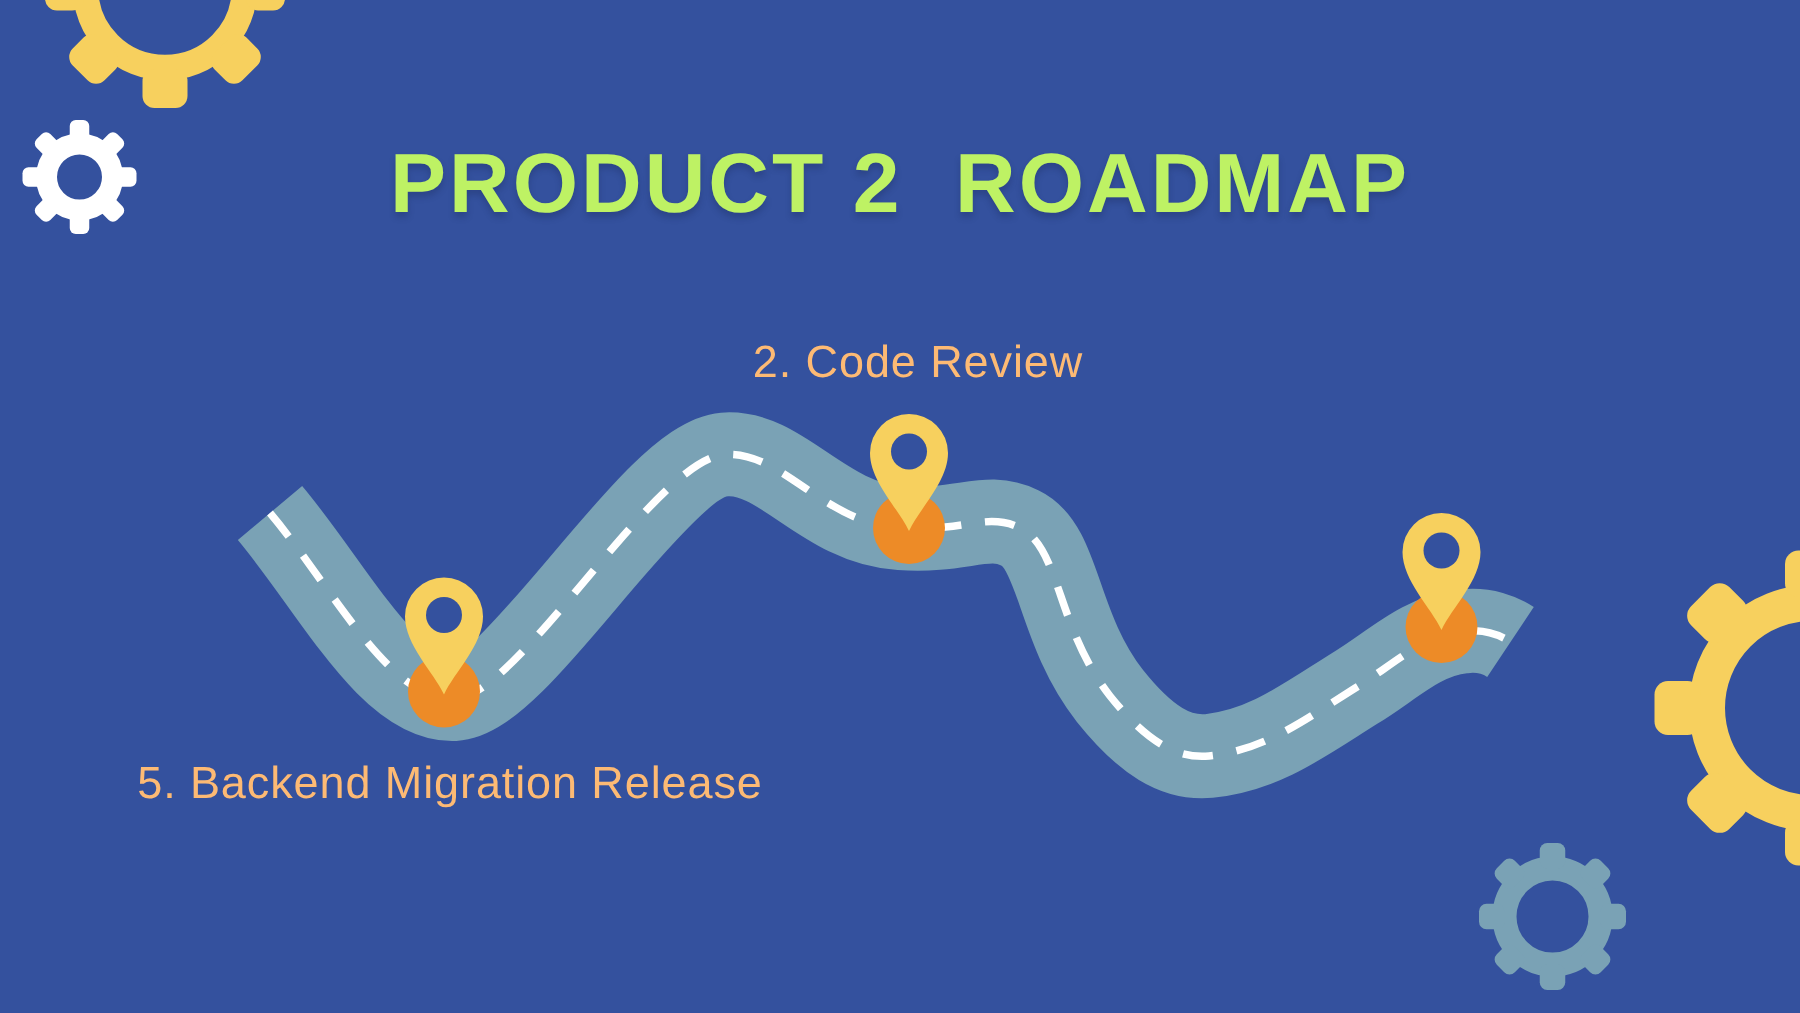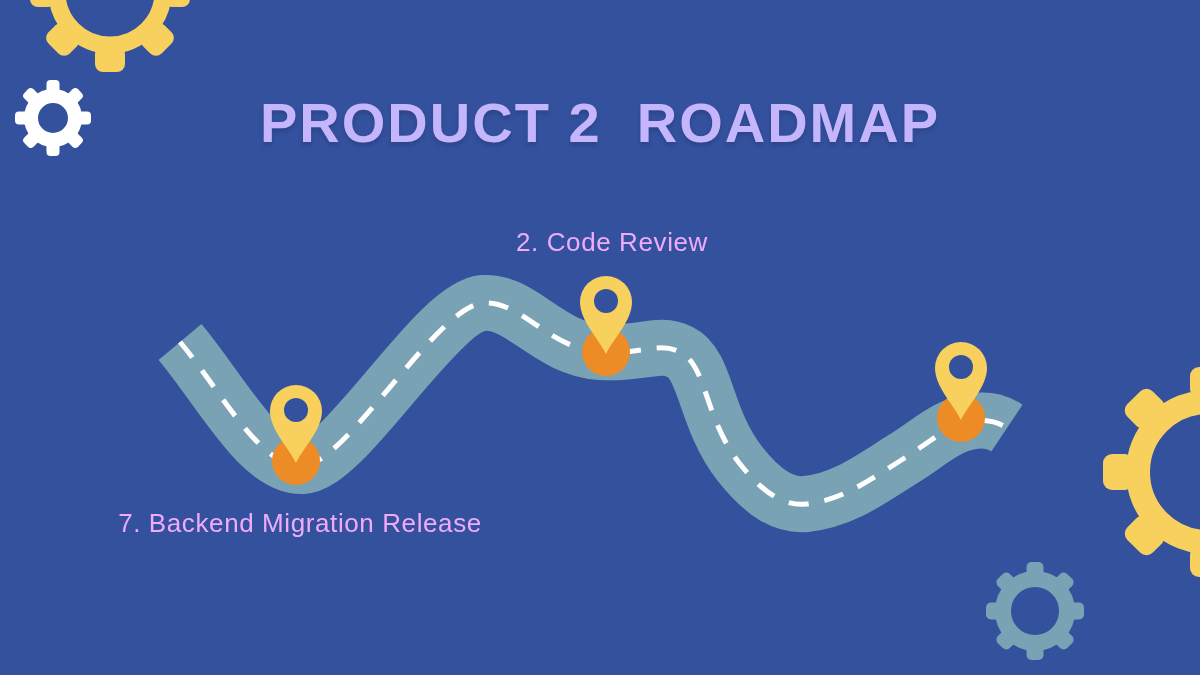--- a/index.html
+++ b/index.html
@@ -26,31 +26,31 @@
   }
   .page-title {
     position: absolute;
     left: 600px;
     top: 122px;
     transform: translate(-50%, -50%);
     margin: 0;
     font-size: 56px;
     font-weight: 800;
     letter-spacing: 2px;
-    color: #c4b5fd;
+    color: #bef264;
     white-space: pre;
     text-shadow: 0 3px 4px rgba(20, 30, 70, 0.25);
   }
   .milestone-label {
     position: absolute;
     transform: translate(-50%, -50%);
-    font-size: 26px;
+    font-size: 30px;
     font-weight: 400;
     letter-spacing: 0.6px;
-    color: #f0abfc;
+    color: #fdba74;
     white-space: nowrap;
   }
   .label-1 { left: 300px; top: 523px; }
   .label-2 { left: 612px; top: 242px; }
   .label-3 { left: 966px; top: 315px; }
 </style>
 </head>
 <body>
 
 <div class="slide">
@@ -143,16 +143,16 @@
              C 928 444, 947 424, 975 421
              C 990 419, 1001 424, 1007 428" fill="none" stroke-width="5" stroke-dasharray="20 16" stroke="#ffffff"></path>
 
     <use href="#map-pin" transform="translate(296,385)"></use>
     <use href="#map-pin" transform="translate(606,276)"></use>
     <use href="#map-pin" transform="translate(961,342)"></use>
   </svg>
 
   <h1 class="page-title">PRODUCT 2  ROADMAP</h1>
 
-  <div class="milestone-label label-1">7. Backend Migration Release</div>
+  <div class="milestone-label label-1">5. Backend Migration Release</div>
   <div class="milestone-label label-2">2. Code Review</div>
 
 </div>
 
 </body></html>

